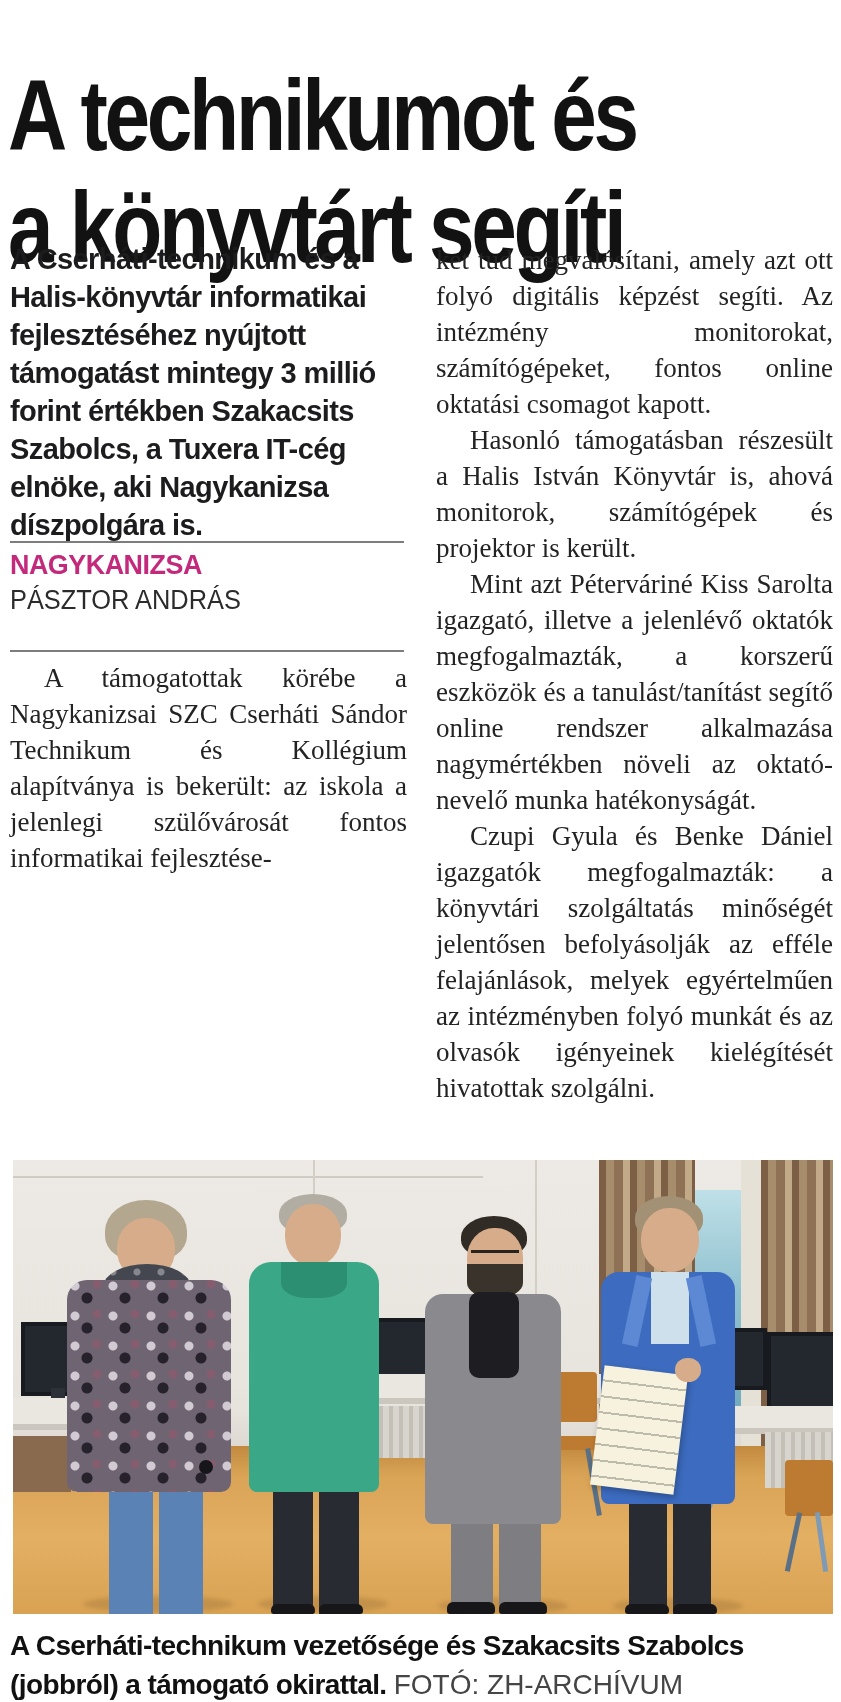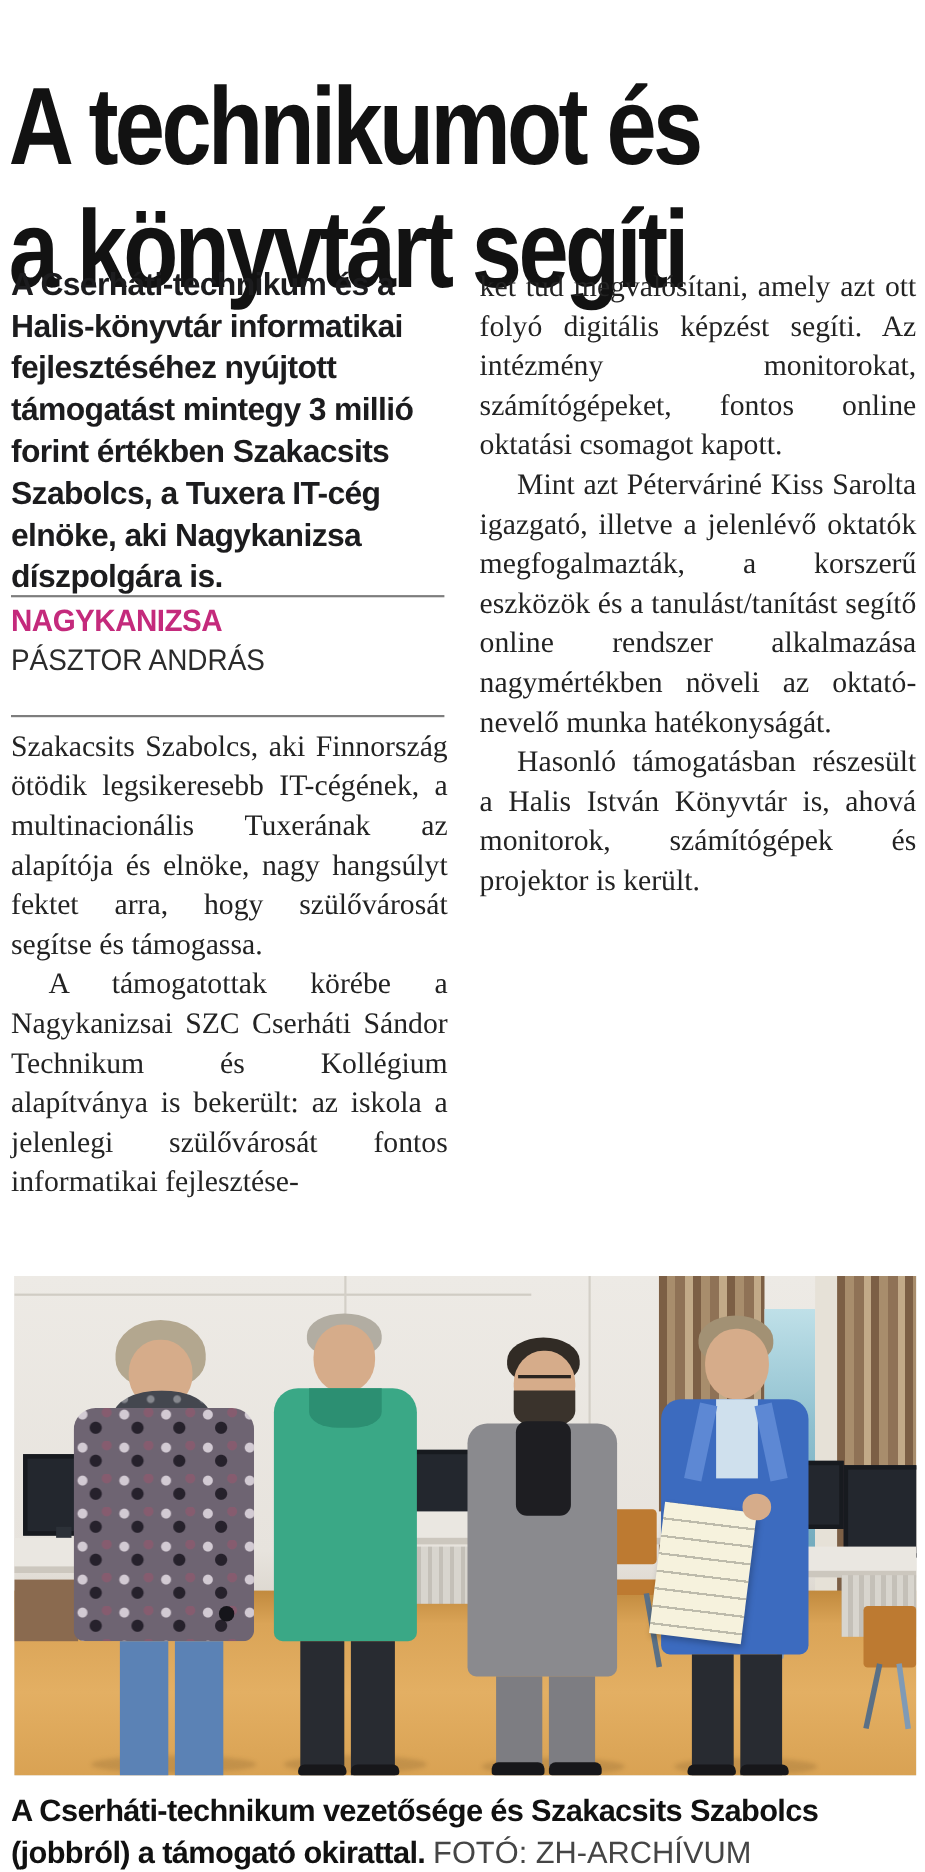--- a/index.html
+++ b/index.html
@@ -100,27 +100,27 @@
   </h1>
 
 <div class="lead">A Cserháti-technikum és a Halis-könyvtár informatikai fejlesztéséhez nyújtott támogatást mintegy 3 millió forint értékben Szakacsits Szabolcs, a Tuxera IT-cég elnöke, aki Nagykanizsa díszpolgára is.</div>
 
 <div class="rule rule-1"></div>
 <div class="location">NAGYKANIZSA</div>
 <div class="byline">PÁSZTOR ANDRÁS</div>
 <div class="rule rule-2"></div>
 
 <div class="col col-left">
-  <p class="no-indent">Szakacsits Szabolcs, aki Finnország ötödik legsikeresebb IT-cégének, a multinacionális Tuxerának az alapítója és elnöke, nagy hangsúlyt fektet arra, hogy szülővárosát segítse és támogassa.</p>
   <p>A támogatottak körébe a Nagykanizsai SZC Cserháti Sándor Technikum és Kollégium alapítványa is bekerült: az iskola a jelenlegi szülővárosát fontos informatikai fejlesztése-</p>
 </div>
 <div class="col col-right">
   <p class="no-indent">ket tud megvalósítani, amely azt ott folyó digitális képzést segíti. Az intézmény monitorokat, számítógépeket, fontos online oktatási csomagot kapott.</p>
+  <p>Hasonló támogatásban részesült a Halis István Könyvtár is, ahová monitorok, számítógépek és projektor is került.</p>
   <p>Mint azt Péterváriné Kiss Sarolta igazgató, illetve a jelenlévő oktatók megfogalmazták, a korszerű eszközök és a tanulást/tanítást segítő online rendszer alkalmazása nagymértékben növeli az oktató-nevelő munka hatékonyságát.</p>
-  <p>Hasonló támogatásban részesült a Halis István Könyvtár is, ahová monitorok, számítógépek és projektor is került.</p>
+  <p>Czupi Gyula és Benke Dániel igazgatók megfogalmazták: a könyvtári szolgáltatás minőségét jelentősen befolyásolják az efféle felajánlások, melyek egyértelműen az intézményben folyó munkát és az olvasók igényeinek kielégítését hivatottak szolgálni.</p>
 </div>
 
 <div class="photo">
   <div class="abs ph-wall"></div>
   <div class="abs ph-board-line"></div>
   <div class="abs ph-seam" style="left:300px"></div>
   <div class="abs ph-seam" style="left:522px"></div>
 
   <div class="abs ph-curtain" style="left:586px;width:96px"></div>
   <div class="abs ph-window" style="left:682px;top:30px;width:46px;height:235px"></div>

